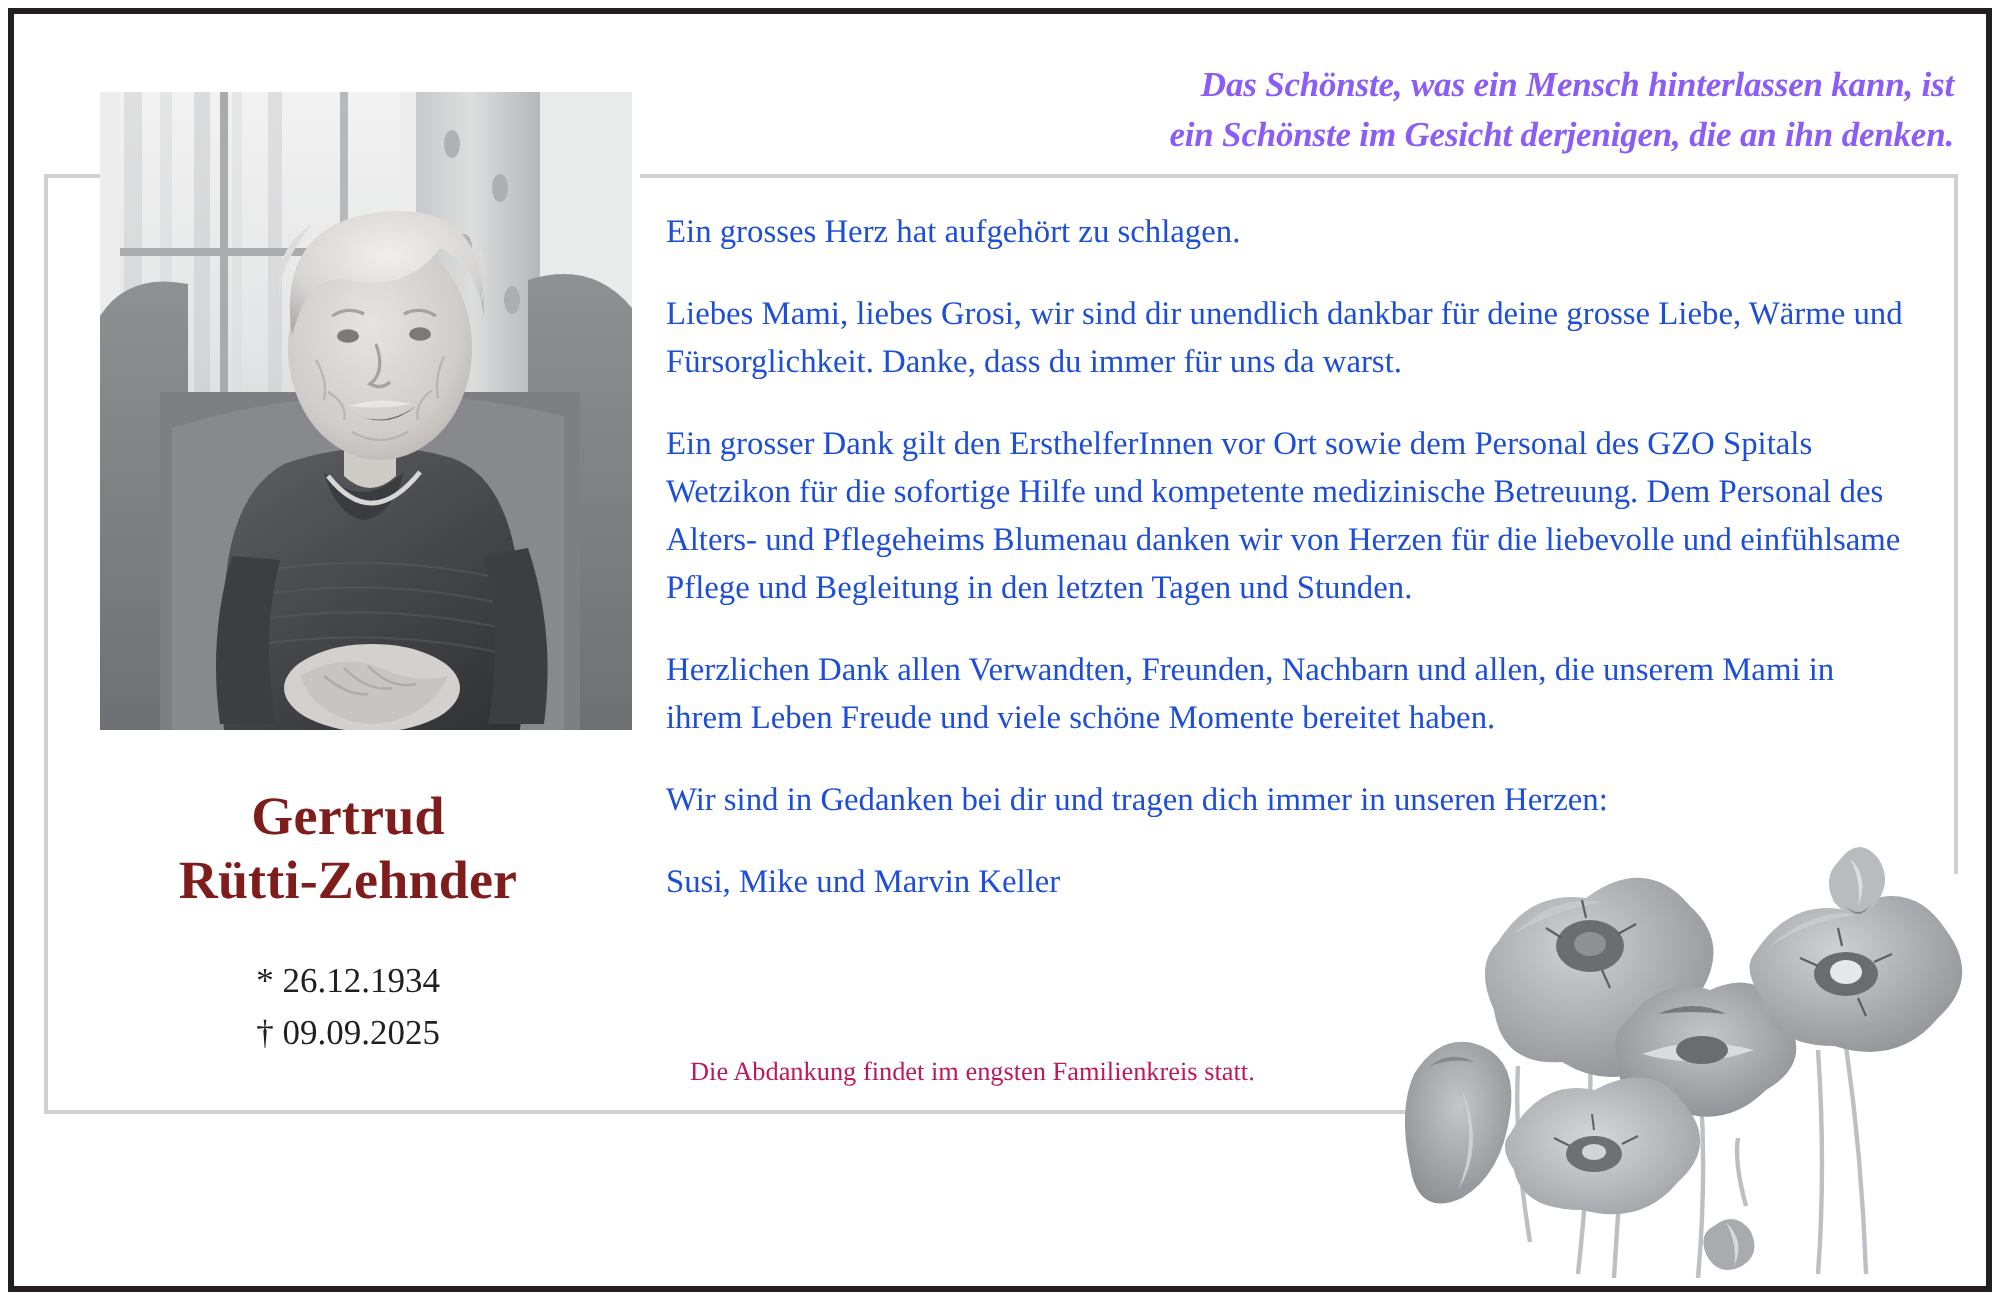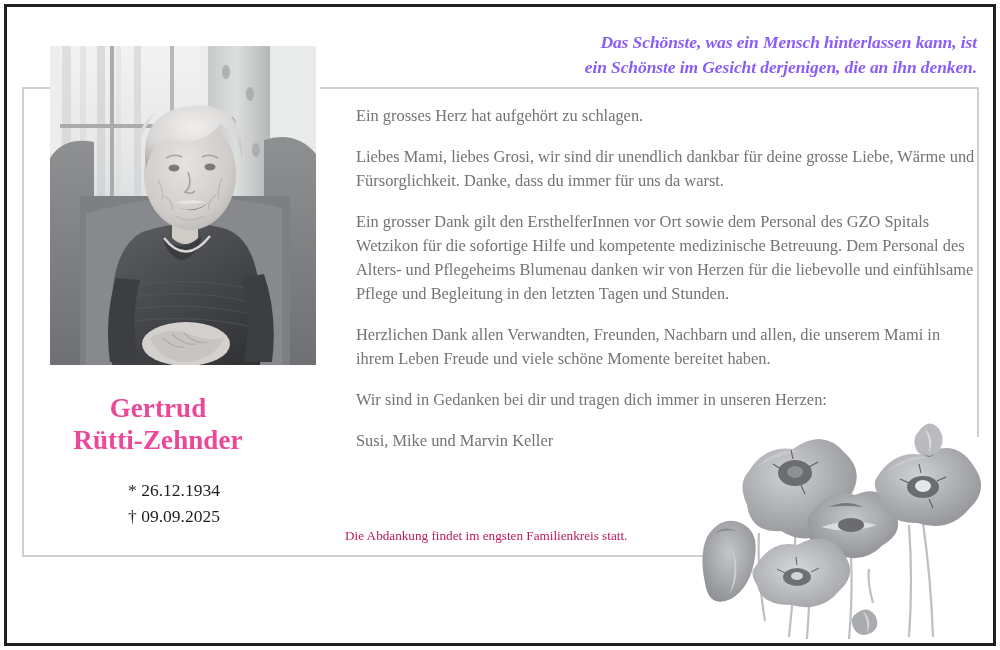--- a/index.html
+++ b/index.html
@@ -63,51 +63,51 @@
     top: 46px;
     width: 266px;
     height: 319px;
     overflow: hidden;
     background: #b9babc;
   }
   .portrait svg { display: block; width: 100%; height: 100%; }
 
   .deceased-name {
     position: absolute;
-    left: 8px;
+    left: 24px;
     top: 393px;
     width: 300px;
     text-align: center;
     font-weight: bold;
     font-size: 27px;
     line-height: 1.18;
-    color: #ec4899;
+    color: #7f1d1d;
     letter-spacing: 0.1px;
   }
   .deceased-name span { display: block; }
 
   .dates {
     position: absolute;
     left: 24px;
     top: 478px;
     width: 300px;
     text-align: center;
     font-size: 17.5px;
     line-height: 1.48;
     color: #1d1f21;
   }
   .dates span { display: block; }
 
   
   .body-text {
     position: absolute;
-    left: 356px;
+    left: 333px;
     top: 104px;
     width: 620px;
-    color: #737373;
+    color: #1d4ed8;
   }
   .para {
     font-size: 16.4px;
     line-height: 1.465;
     margin: 0 0 17px 0;
   }
   .para:last-child { margin-bottom: 0; }
   .names {
     font-size: 16.4px;
     line-height: 1.465;

